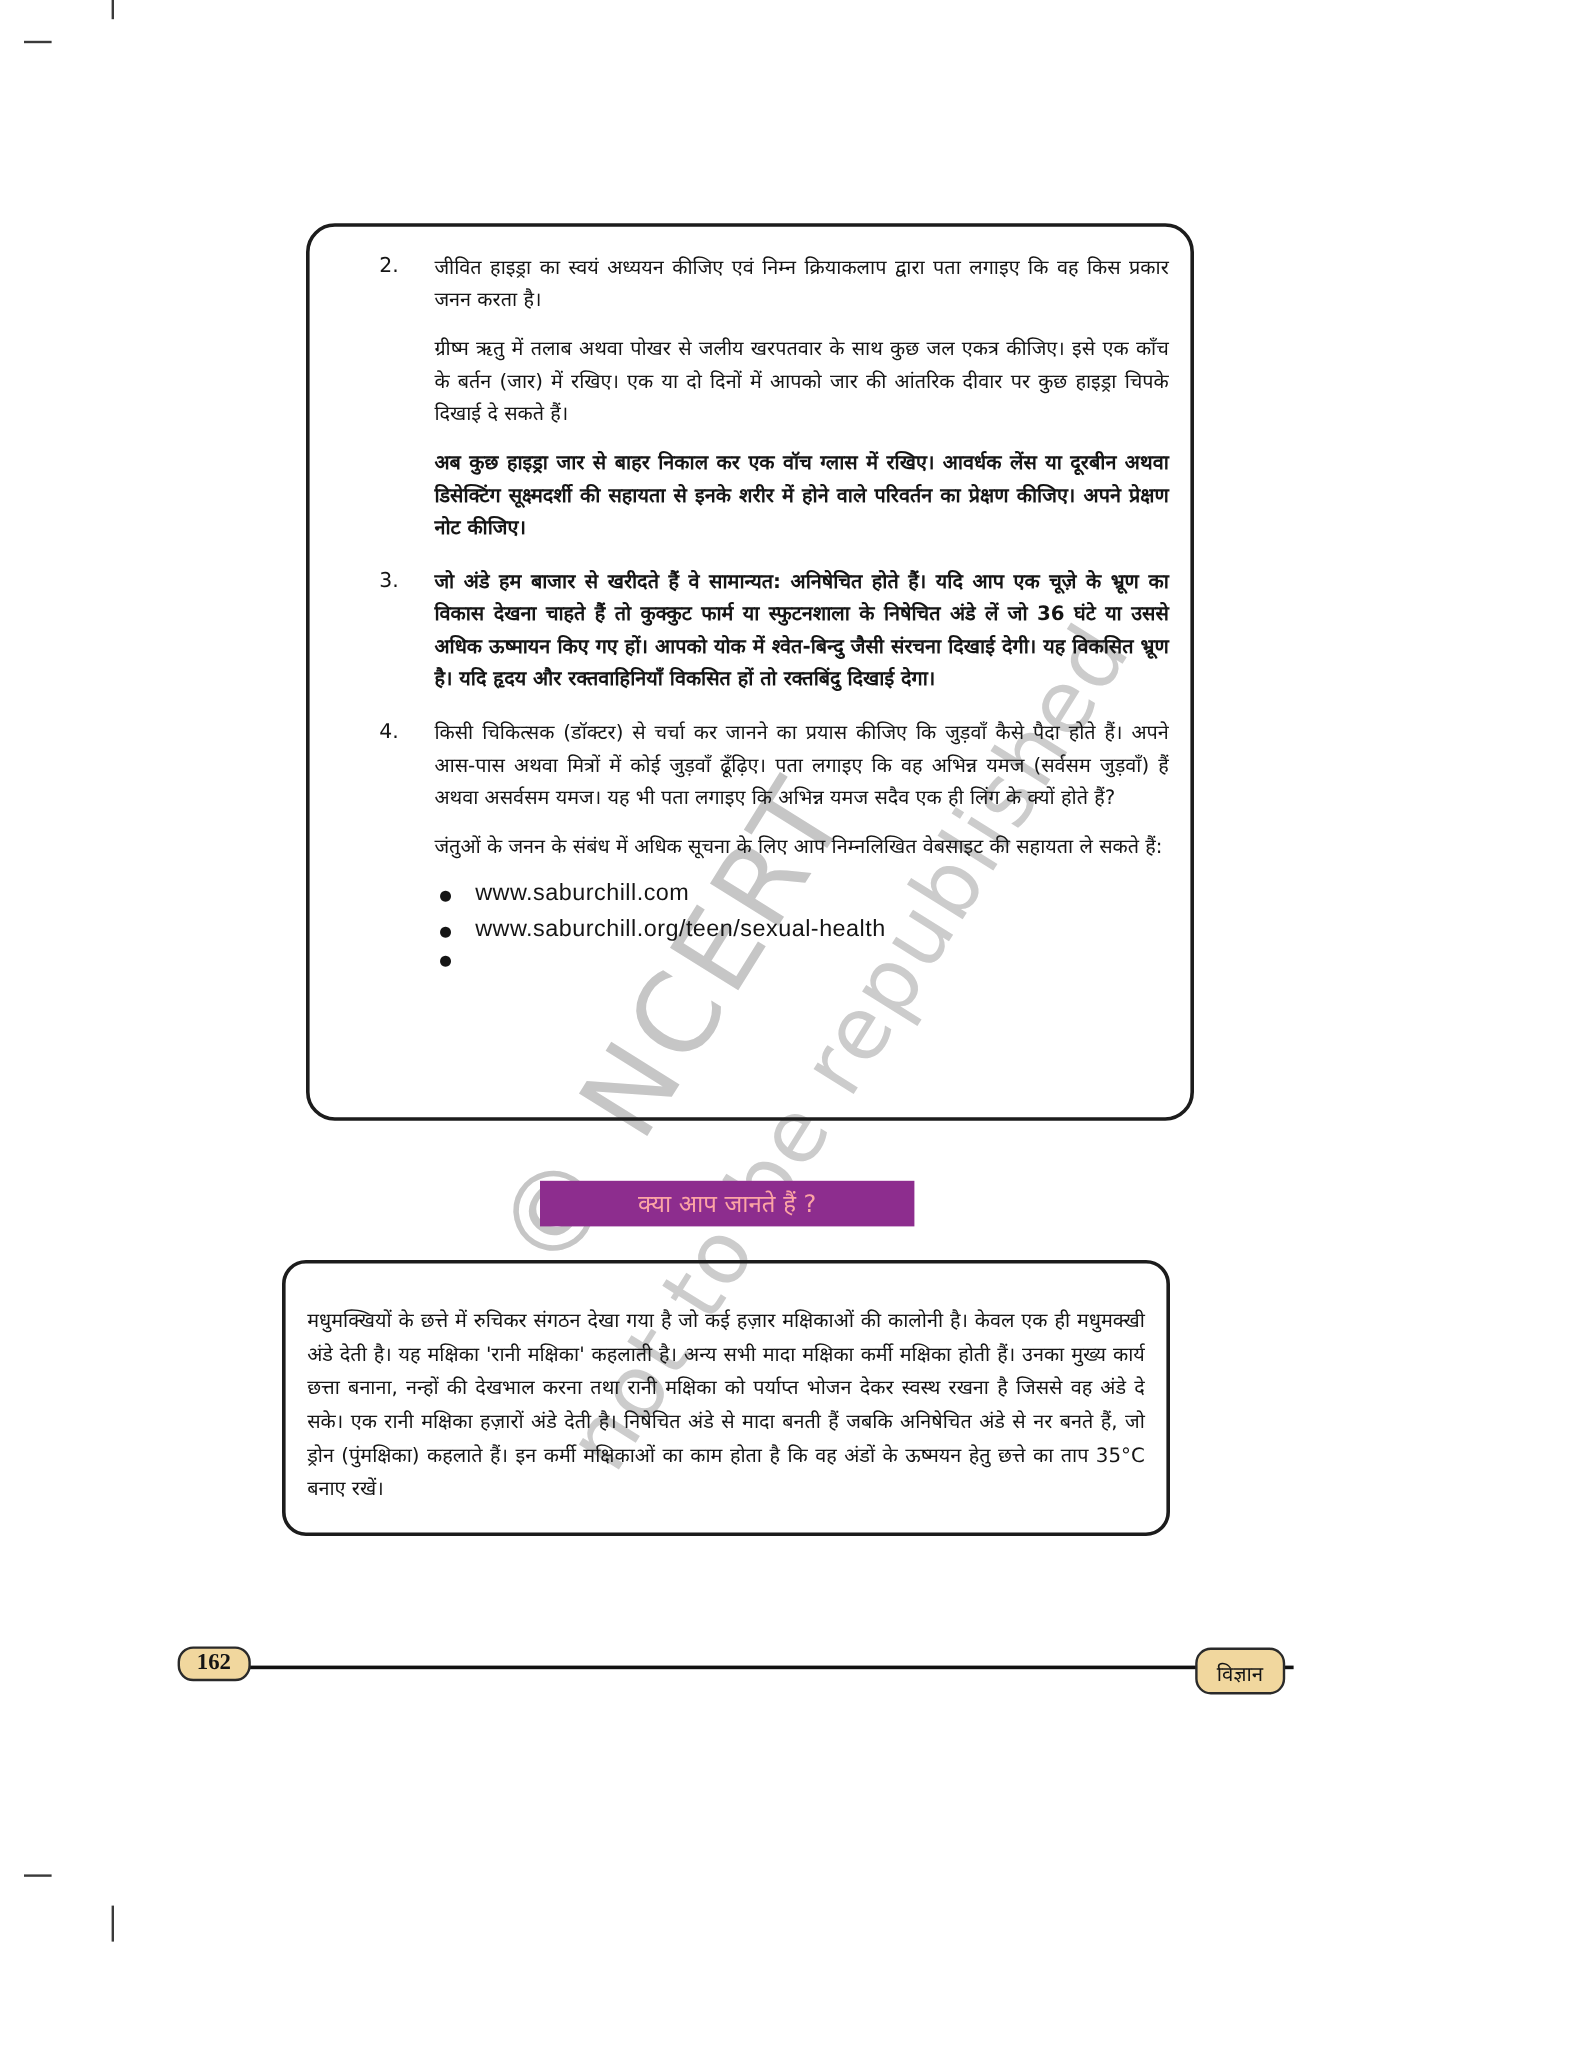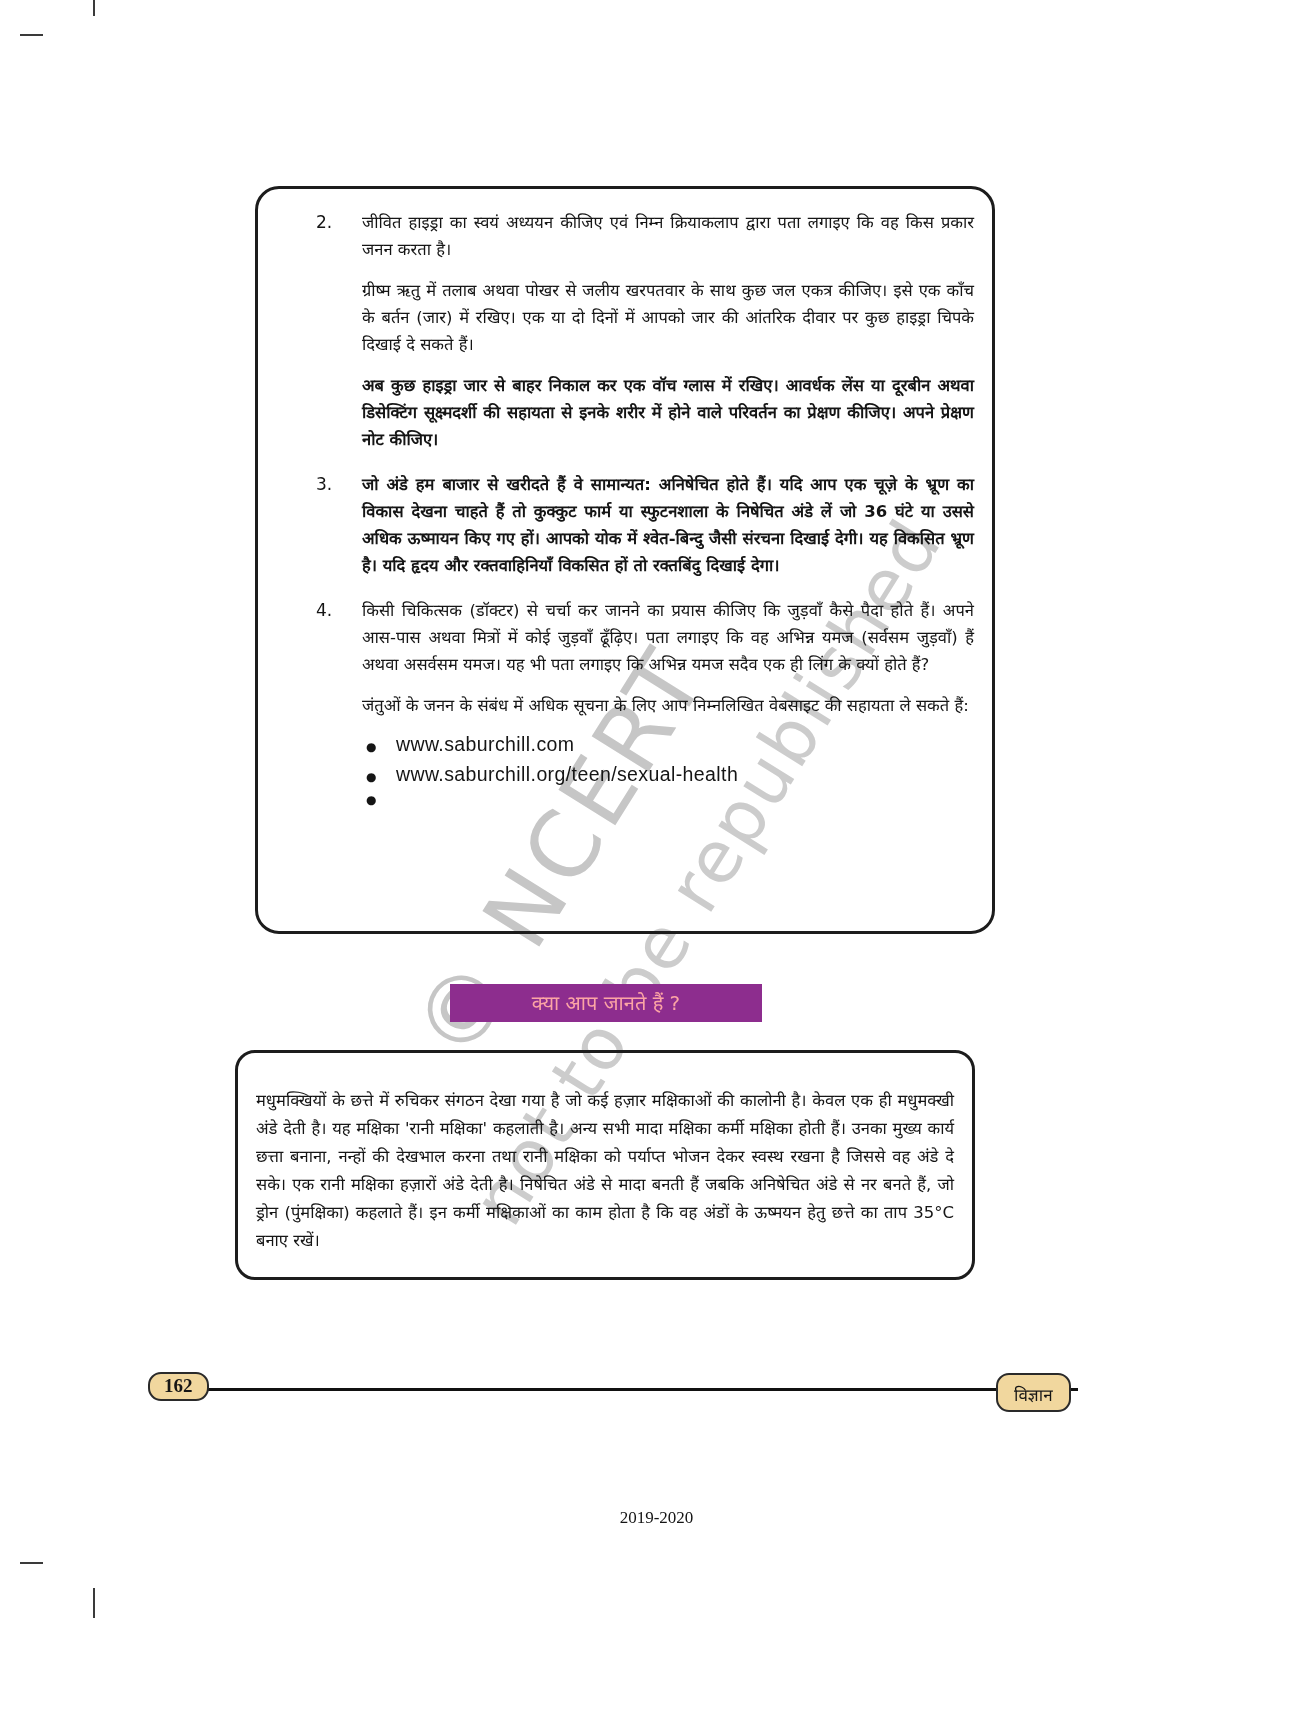--- a/index.html
+++ b/index.html
@@ -167,15 +167,14 @@
   </div>
 
   <div class="know-title">क्या आप जानते हैं ?</div>
   <div class="know-box">
     <p class="know-body">मधुमक्खियों के छत्ते में रुचिकर संगठन देखा गया है जो कई हज़ार मक्षिकाओं की कालोनी है। केवल एक ही मधुमक्खी अंडे देती है। यह मक्षिका 'रानी मक्षिका' कहलाती है। अन्य सभी मादा मक्षिका कर्मी मक्षिका होती हैं। उनका मुख्य कार्य छत्ता बनाना, नन्हों की देखभाल करना तथा रानी मक्षिका को पर्याप्त भोजन देकर स्वस्थ रखना है जिससे वह अंडे दे सके। एक रानी मक्षिका हज़ारों अंडे देती है। निषेचित अंडे से मादा बनती हैं जबकि अनिषेचित अंडे से नर बनते हैं, जो ड्रोन (पुंमक्षिका) कहलाते हैं। इन कर्मी मक्षिकाओं का काम होता है कि वह अंडों के ऊष्मयन हेतु छत्ते का ताप 35°C बनाए रखें।</p>
   </div>
 
   <div class="footer-rule"></div>
   <div class="page-badge">162</div>
   <div class="subject-badge">विज्ञान</div>
-  <div class="year-label">2019-2020</div>
 
 </div>
 
 </body></html>

